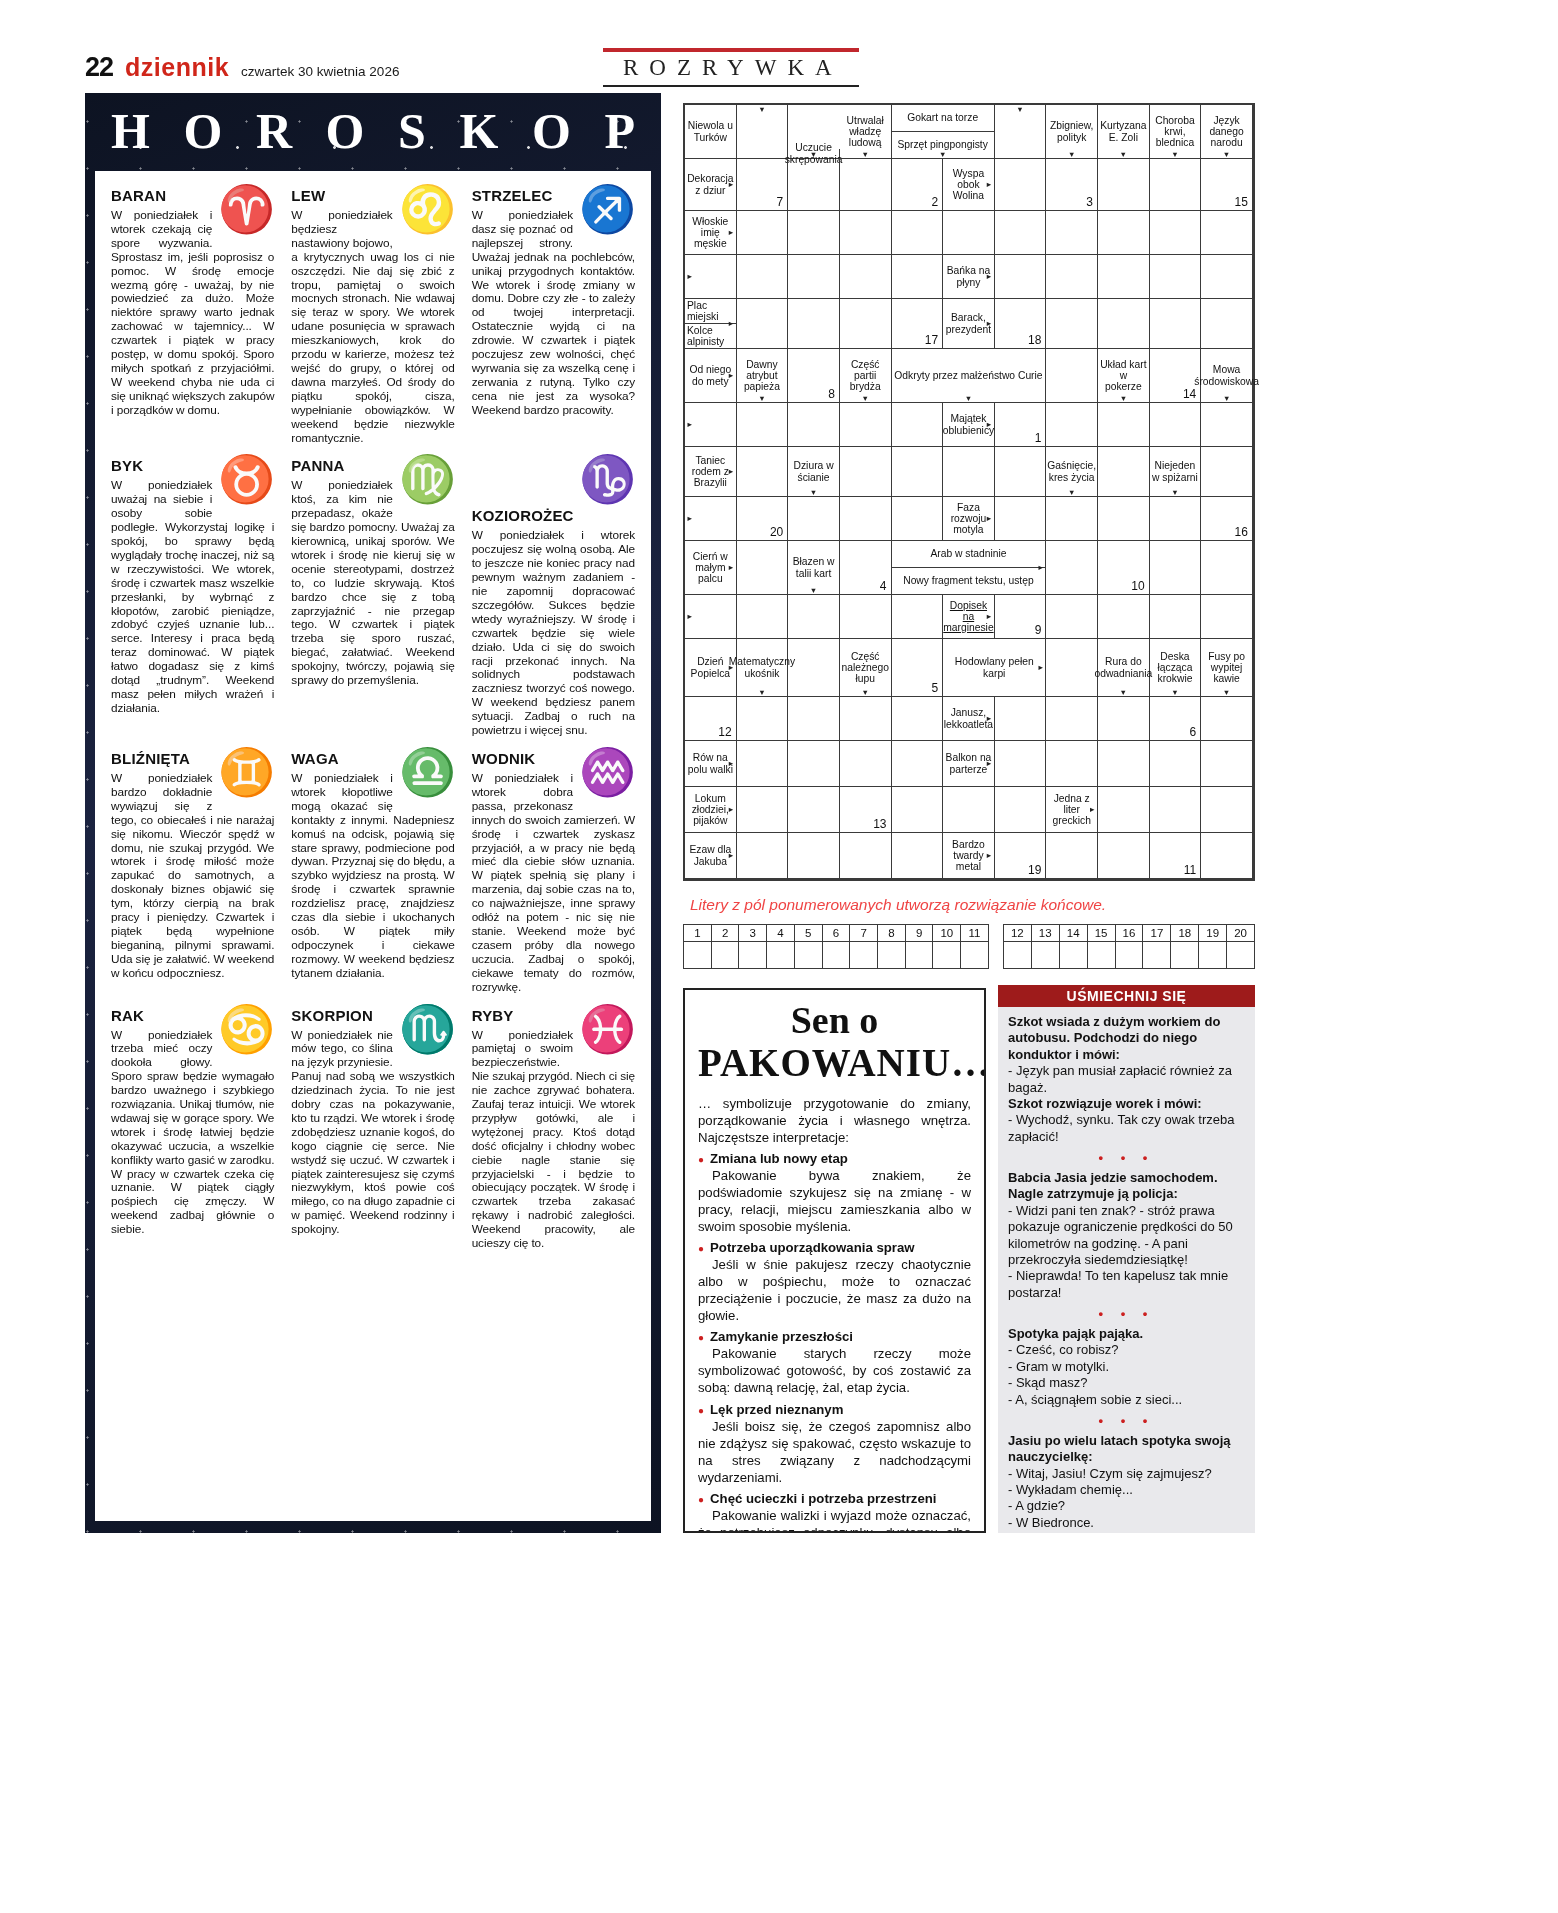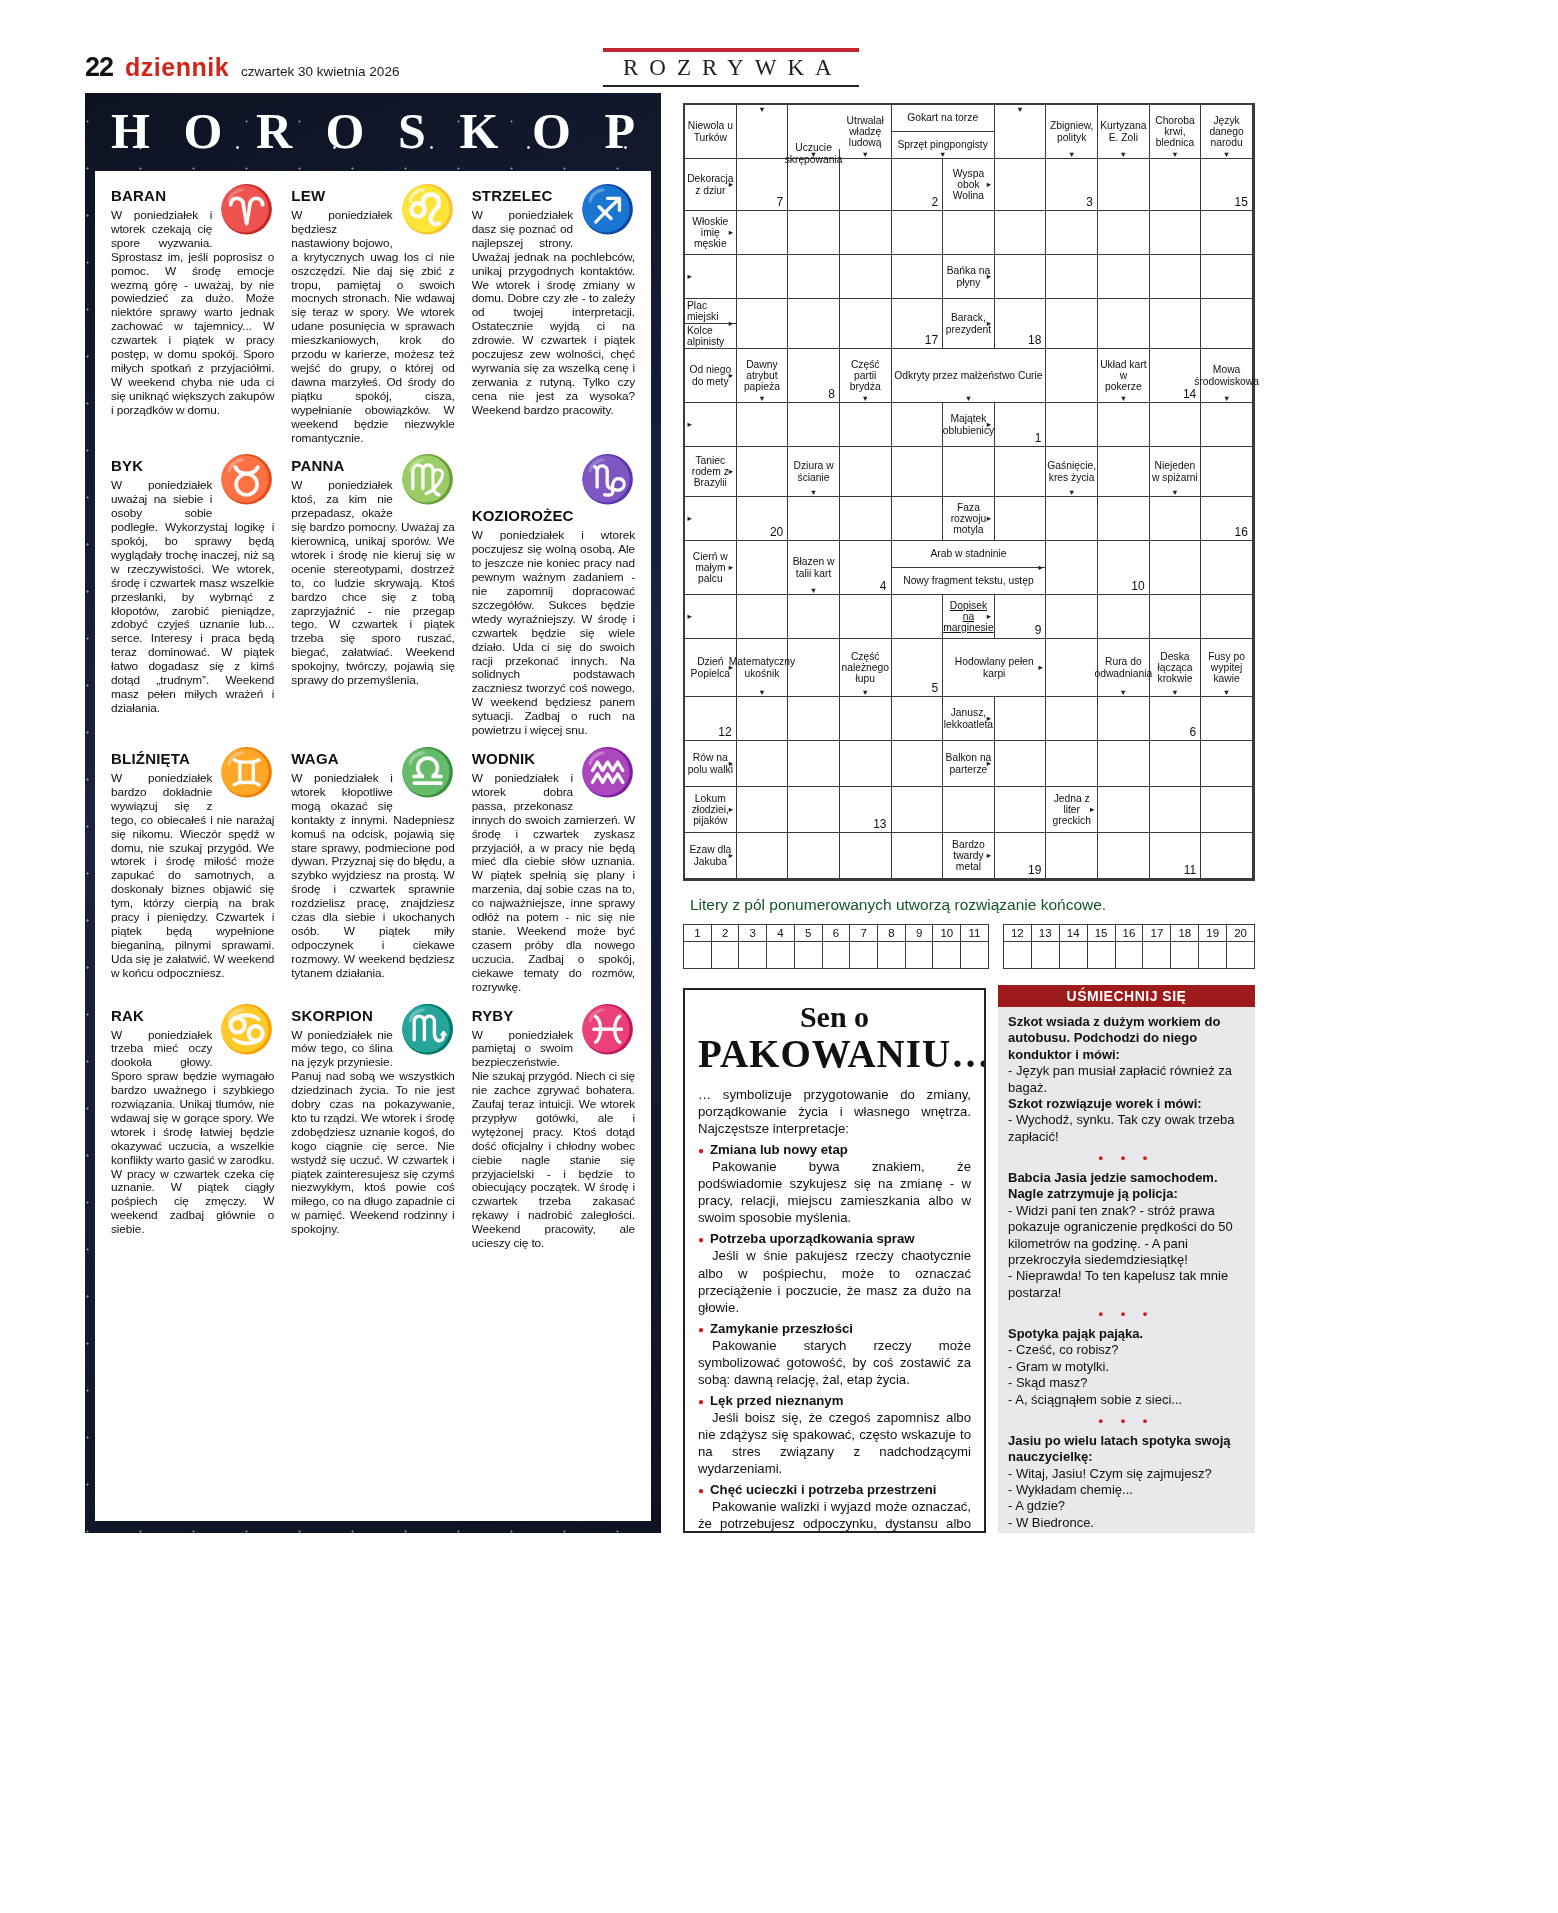--- a/index.html
+++ b/index.html
@@ -48,35 +48,35 @@
   .cw-sub{flex:1;display:flex;align-items:center;justify-content:center;text-align:left;
        font-size:10.3px;line-height:1.08;border-bottom:1px solid #3a3a3a;padding:0 2px;}
   .cw-sub2{border-bottom:none;}
   .cw-num{position:absolute;right:4px;bottom:1px;font-size:12px;color:#111;}
   .cw-ar{position:absolute;font-size:7.5px;line-height:1;color:#222;}
   .cw-ar.cd{bottom:0;left:50%;transform:translateX(-50%);}
   .cw-ar.cr{right:1px;top:50%;transform:translateY(-50%);}
   .cw-ar.ad{top:1px;left:50%;transform:translateX(-50%);}
   .cw-ar.arr{left:1px;top:50%;transform:translateY(-50%);}
 
-  .solution-note{position:absolute;left:690px;top:896px;font-size:15.5px;color:#14532d;}
+  .solution-note{position:absolute;left:690px;top:896px;font-size:15.5px;color:#ef4444;font-style:italic;}
   .strips{position:absolute;left:683px;top:924px;width:572px;display:flex;gap:14px;}
   .strip{display:flex;border-left:1px solid #3a3a3a;border-top:1px solid #3a3a3a;}
   .strip-1{width:306px;}
   .strip-2{width:252px;}
   .strip-col{flex:1;border-right:1px solid #3a3a3a;border-bottom:1px solid #3a3a3a;}
   .strip-num{height:16px;font-size:11.5px;text-align:center;line-height:16px;
        border-bottom:1px solid #3a3a3a;}
   .strip-box{height:26px;background:#fff;}
 
   
   .dream{position:absolute;left:683px;top:988px;width:303px;height:545px;border:2px solid #222;
        box-sizing:border-box;padding:10px 13px;overflow:hidden;}
   .dream-title1{text-align:center;font-family:"Liberation Serif",serif;font-weight:bold;
-       font-size:30px;line-height:1.1;}
+       font-size:38px;line-height:1.1;}
   .dream-title2{text-align:center;font-family:"Liberation Serif",serif;font-weight:bold;
        font-size:39px;line-height:1.1;letter-spacing:1px;margin-bottom:10px;}
   .dream-intro{font-size:13.2px;line-height:1.3;text-align:justify;margin:0 0 4px;}
   .dream-item-head{font-size:13.2px;font-weight:bold;margin-top:5px;display:flex;gap:6px;
        align-items:baseline;}
   .dream-bullet{color:#cc2020;font-size:10px;}
   .dream-item-body{font-size:13.2px;line-height:1.29;text-align:justify;text-indent:14px;margin:1px 0 0;}
 
   
   .jokes{position:absolute;left:998px;top:985px;width:257px;height:548px;background:#e9e9ec;

